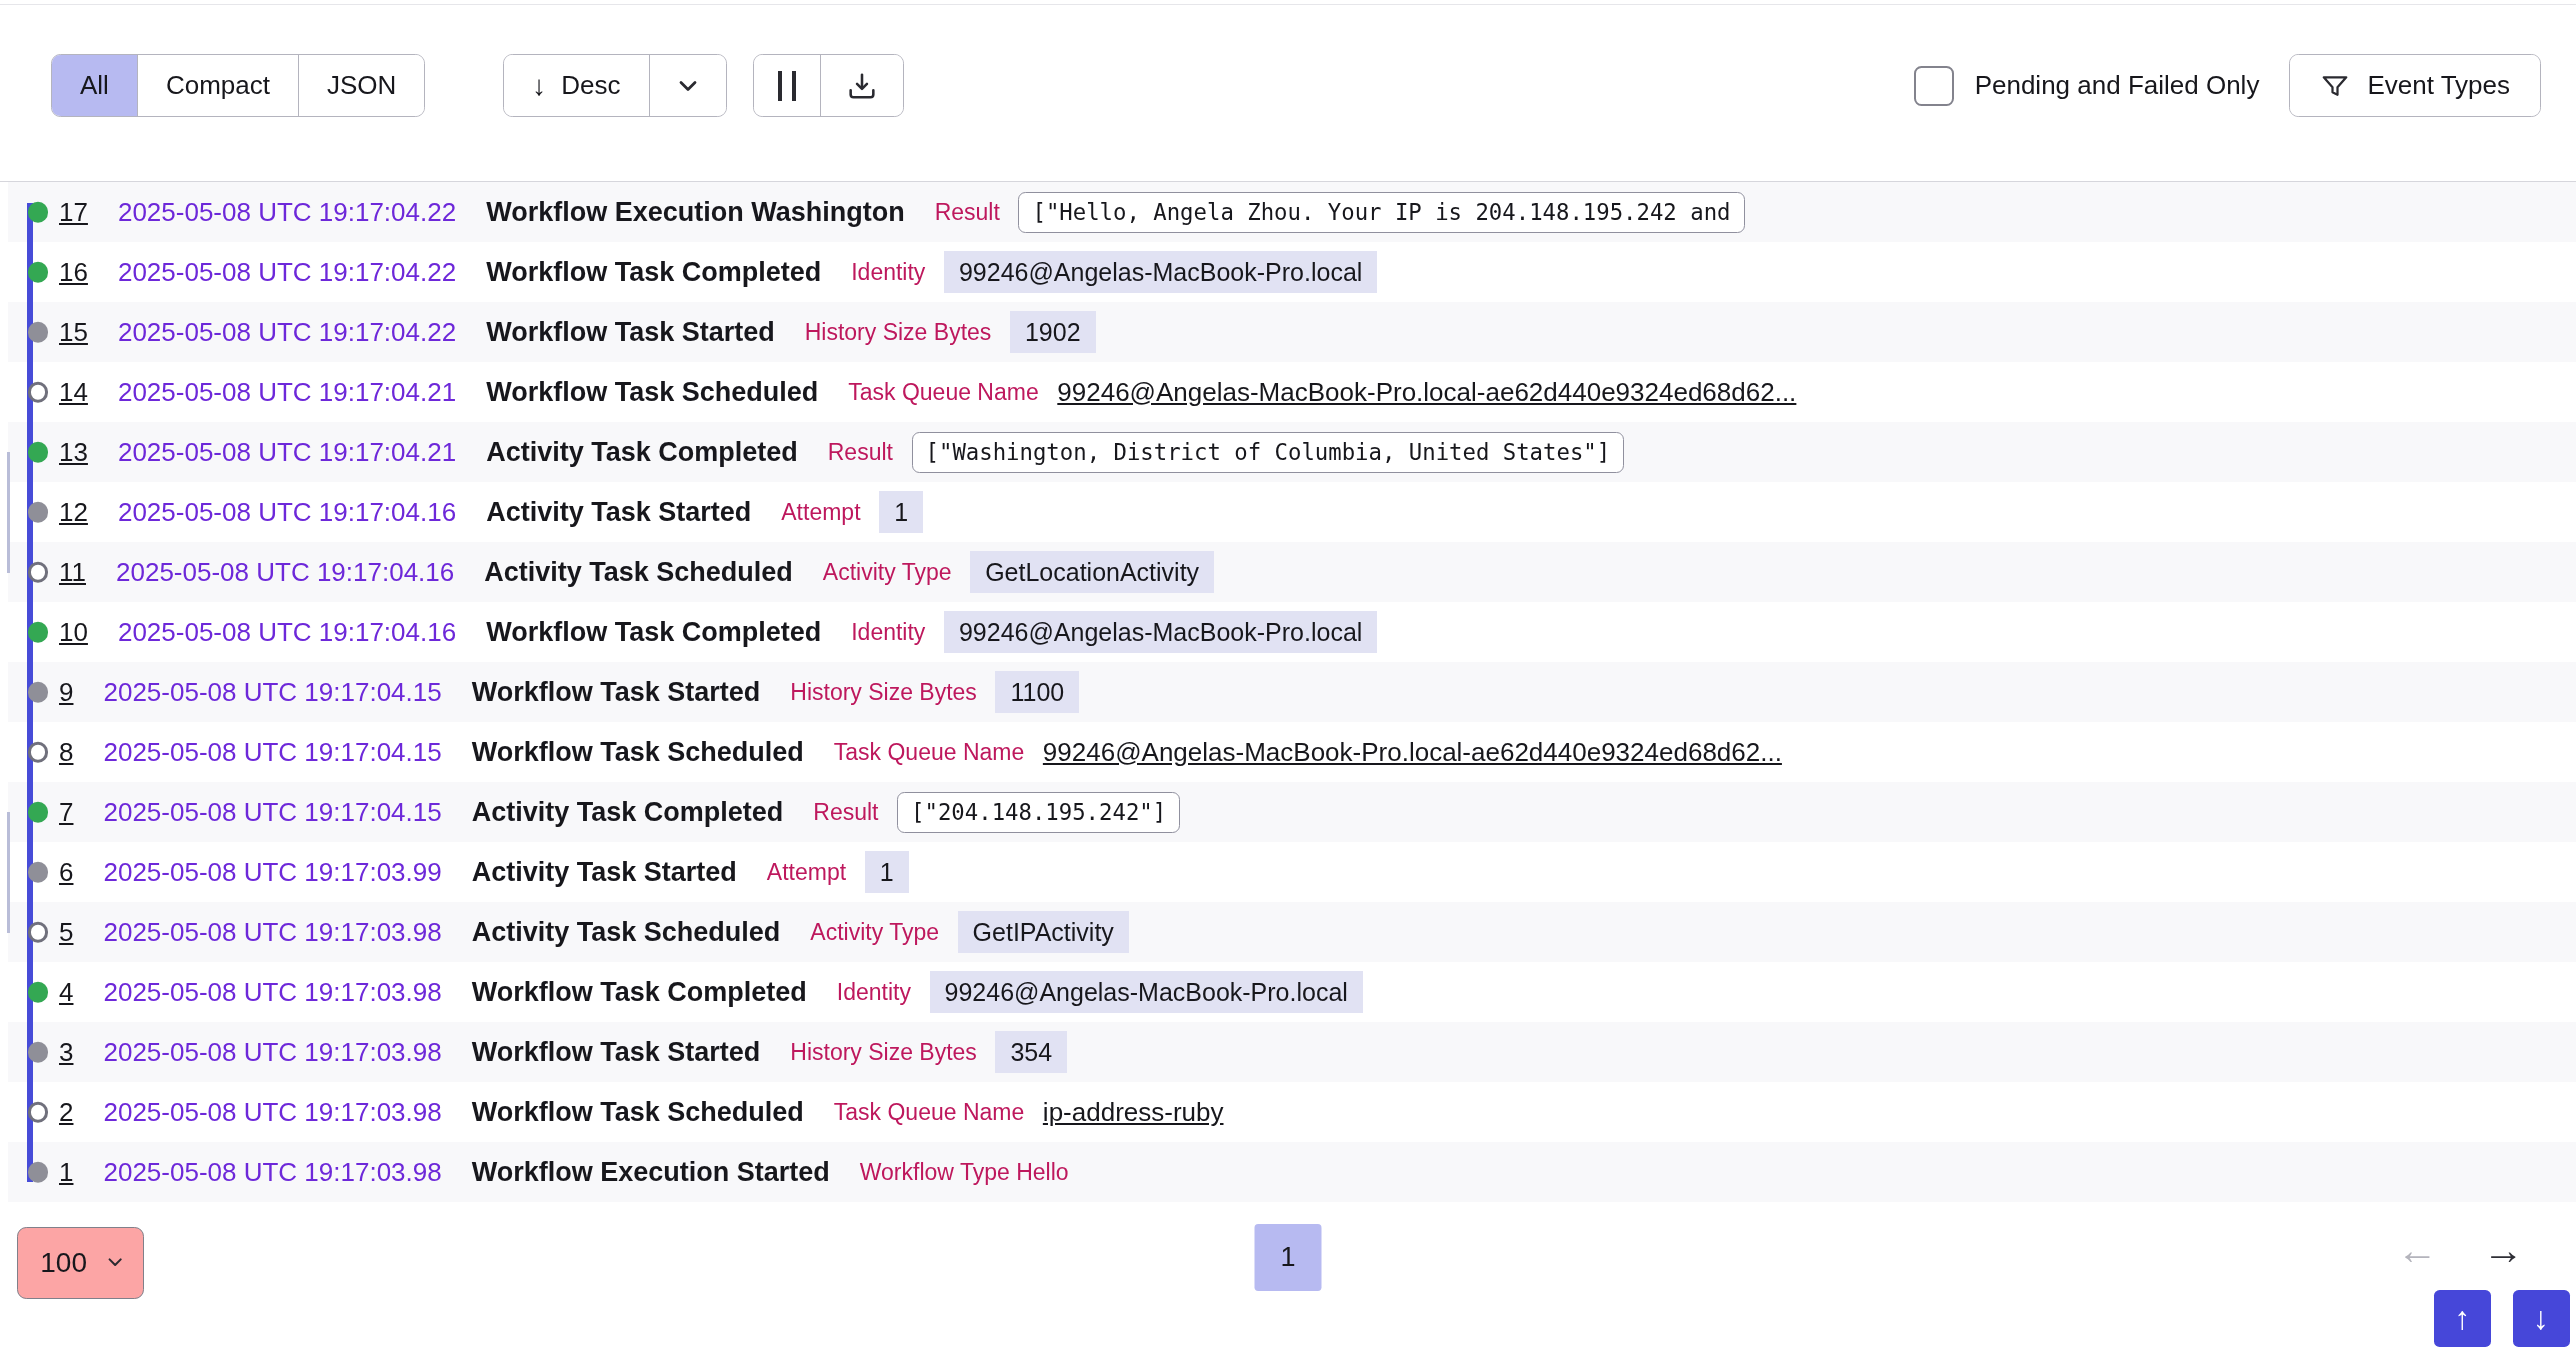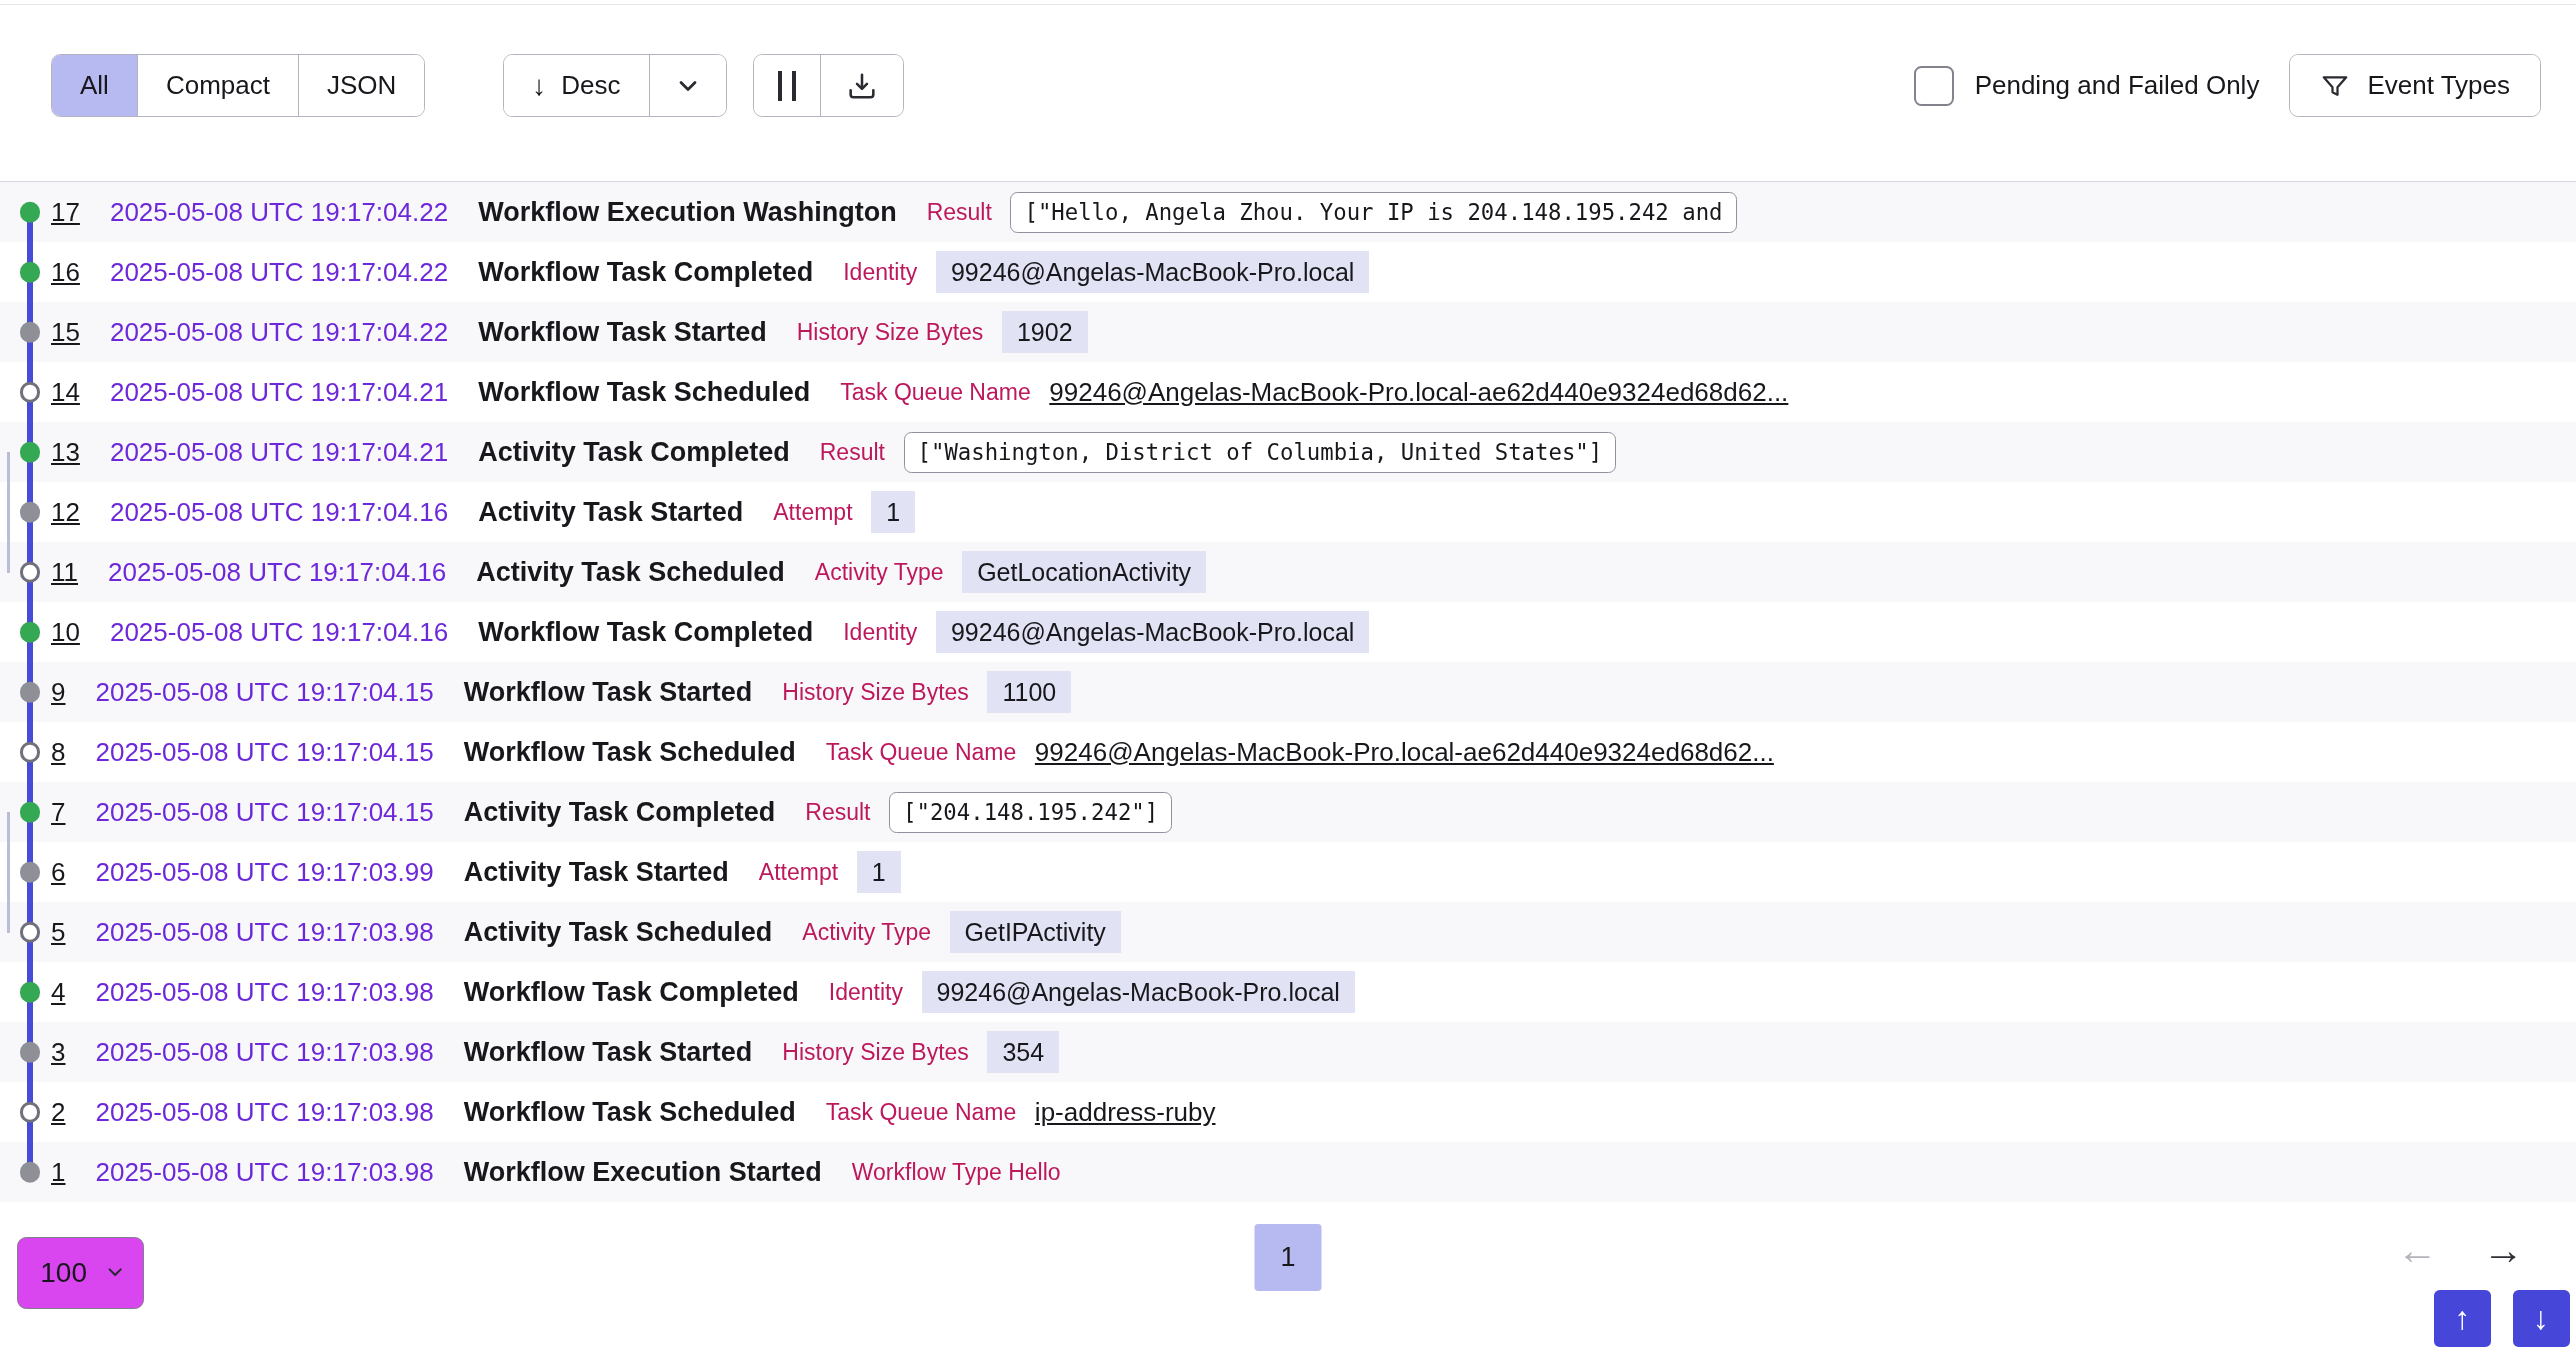--- a/index.html
+++ b/index.html
@@ -38,21 +38,21 @@
   .checkbox {
     width: 40px; height: 40px; border: 2.8px solid #83838d;
     border-radius: 7.4px; background: #fff; flex: none;
   }
   .event-types-wrap { margin-left: 30px; }
   .event-types { gap: 17px; padding: 0 30px; }
 
   .divider { margin-top: 64px; border-top: 1.9px solid #d6d6dc; }
 
   
-  .rows { position: relative; }
+  .rows { position: relative; padding-left: 8px; }
   .timeline-line {
     position: absolute; left: 27px; top: 20.5px; bottom: 20.5px; width: 5.6px;
     background: var(--accent-indigo, #474cd8); z-index: 5;
   }
   .bracket { position: absolute; left: 7.4px; width: 2.8px; background: #b9bdd8; z-index: 4; }
   .bracket-a { top: 270px; height: 121px; }
   .bracket-b { top: 630px; height: 121px; }
   .row {
     position: relative; display: flex; align-items: center;
     height: 60px; padding-left: 51px; gap: 30px; font-size: 26px;
@@ -77,24 +77,24 @@
   .code {
     font-family: "DejaVu Sans Mono", "Liberation Mono", monospace;
     font-size: 22.3px; border: 1.9px solid #90909e; border-radius: 7.4px;
     padding: 6.5px 13px; background: #fff; white-space: pre; overflow: hidden;
   }
   .link { text-decoration: underline; cursor: pointer; white-space: nowrap; }
 
   
   .pagination { position: relative; height: 112px; margin-top: 20.5px; }
   .page-size {
-    position: absolute; left: 17px; top: 14px;
+    position: absolute; left: 17px; top: 4px;
     display: flex; align-items: center; gap: 17px;
     border: 1.9px solid #80808a; border-radius: 9.3px;
-    padding: 0 17px 0 22.3px; height: 72px; font-size: 28px; cursor: pointer; background: #d946ef;
+    padding: 0 17px 0 22.3px; height: 72px; font-size: 28px; cursor: pointer; background: #fca5a5;
   }
   .current-page {
     position: absolute; left: 50%; transform: translateX(-50%); top: 1.9px;
     width: 67px; height: 67px; display: flex; align-items: center; justify-content: center;
     background: var(--selected-bg, #b7baf1); border-radius: 3.7px; font-size: 27px; cursor: pointer;
   }
   .nav-arrow { position: absolute; top: 7.4px; font-size: 41px; line-height: 1; cursor: pointer; }
   .nav-prev { right: 138px; color: #b4b4bc; }
   .nav-next { right: 52px; color: #2f2f36; }
   .scroll-buttons { position: absolute; right: 6.5px; bottom: 8.4px; display: flex; gap: 21.4px; }

